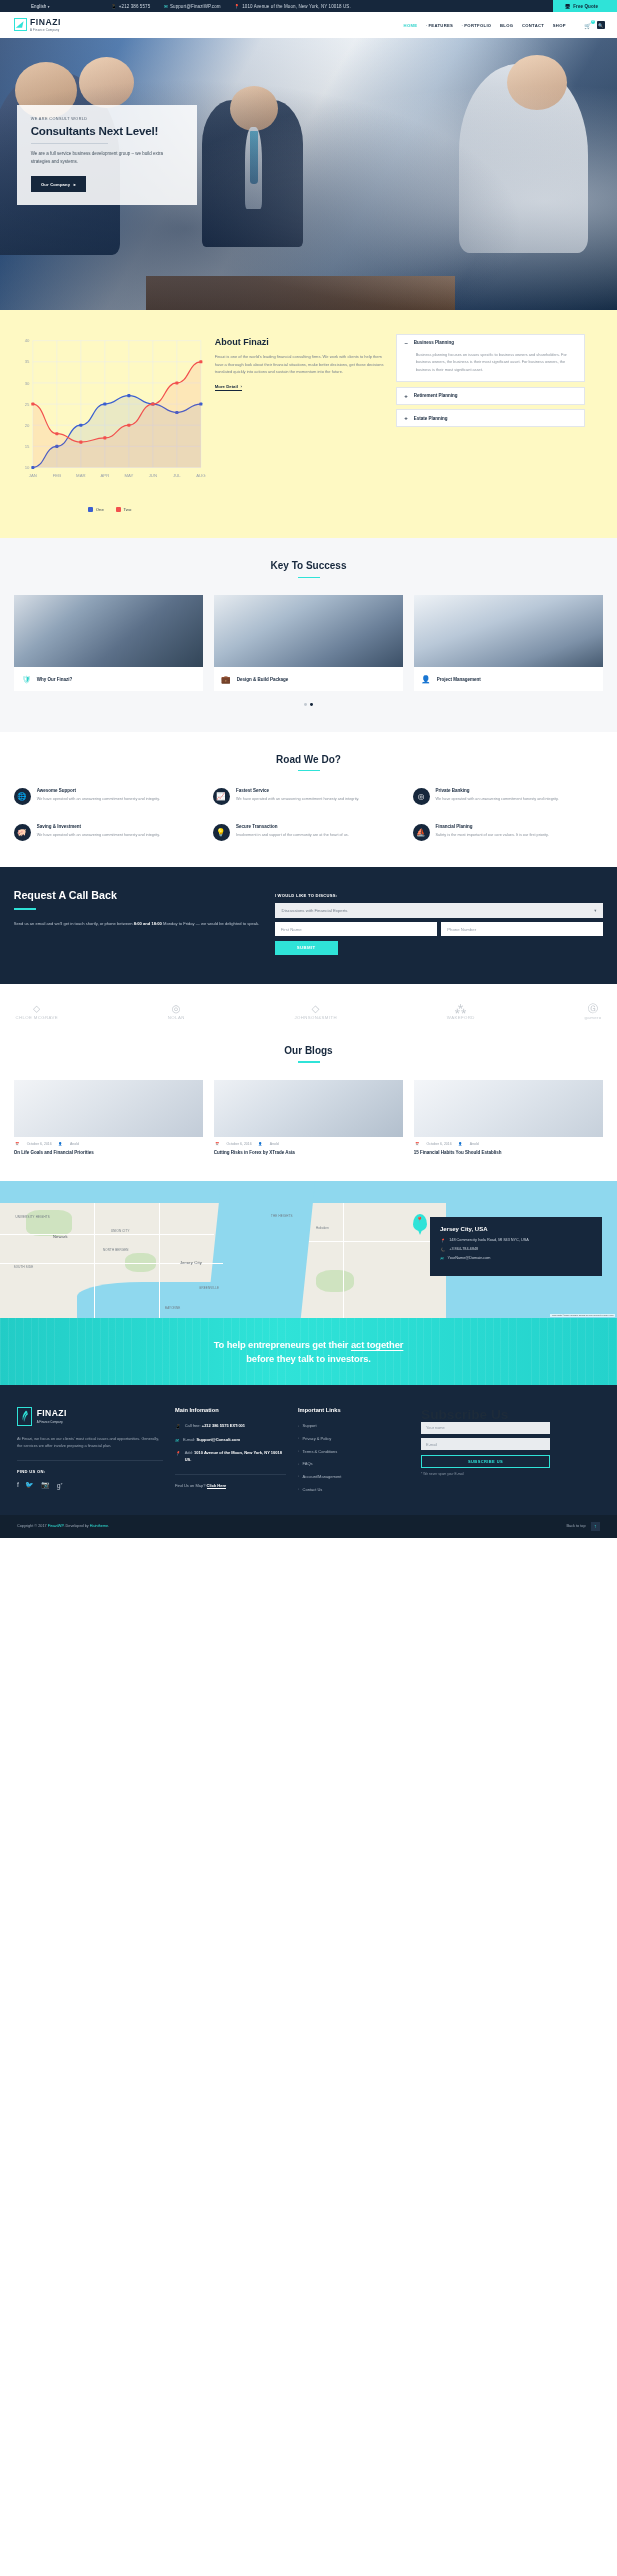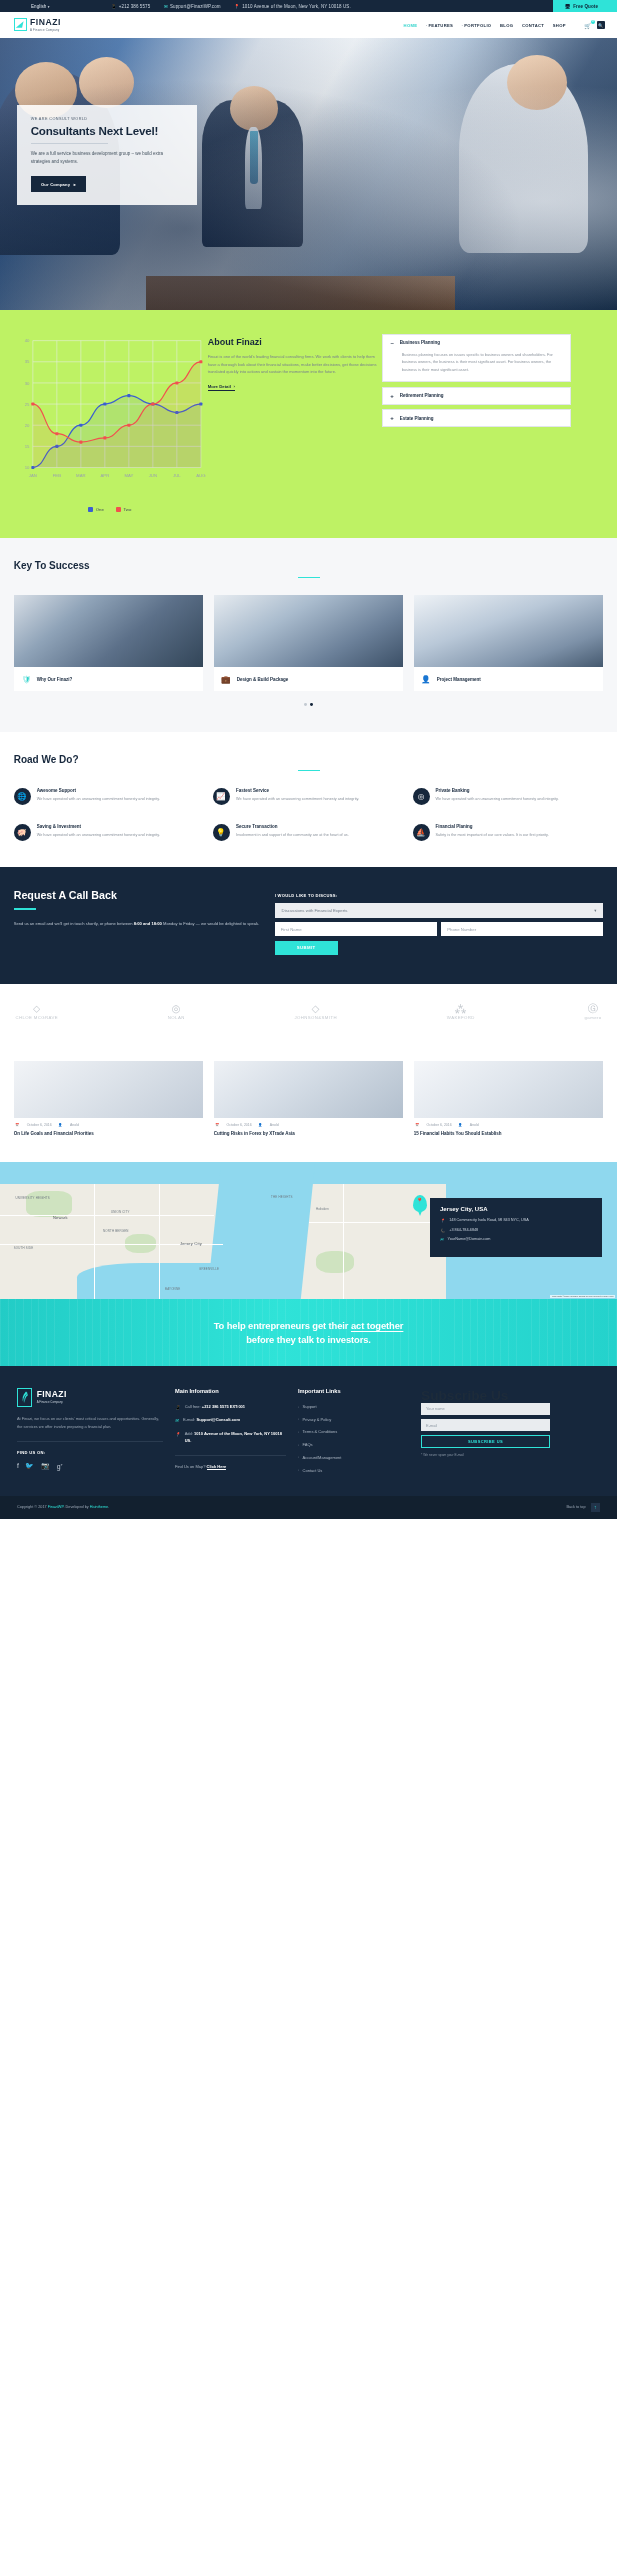--- a/index.html
+++ b/index.html
@@ -91,21 +91,21 @@
   .hc-kicker { font-size: 3.8px; color: #4d5c6d; letter-spacing: 0.4px; margin-bottom: 2.6px; }
   .hc-title { font-size: 11.6px; font-weight: bold; color: #16273c; letter-spacing: -0.2px; }
   .hc-rule { width: 77px; height: 0.9px; background: #c6ced7; margin: 6px 0 6.9px; }
   .hc-sub { font-size: 4.5px; line-height: 1.75; color: #44525f; }
   .hc-btn {
     margin-top: 10.3px; background: #16273c; color: #fff; font-size: 4.1px; font-weight: bold;
     padding: 5.1px 10.3px; display: inline-flex; align-items: center; gap: 3.4px; letter-spacing: 0.2px;
   }
 
   
-  .about { padding: 22px 13.7px 26px; display: flex; gap: 2px; background: #bef264; }
+  .about { padding: 22px 13.7px 26px; display: flex; gap: 9px; background: #fef9c3; }
   .chart-box { width: 192px; }
   .chart-area { position: relative; height: 172px; }
   .chart-svg { width: 192px; height: 163px; display: block; }
   .legend { display: flex; justify-content: center; gap: 12px; margin-top: 3.4px; }
   .lg { display: flex; align-items: center; gap: 2.6px; font-size: 4.3px; color: #3d4a58; }
   .lg i { width: 5.1px; height: 5.1px; border-radius: 0.9px; display: inline-block; }
 
   .about-txt { width: 172px; padding-top: 5.1px; }
   .about-txt h2 { font-size: 9px; font-weight: bold; color: #16273c; margin-bottom: 6px; }
   .about-txt p { font-size: 4px; line-height: 1.9; color: #76808c; }
@@ -113,21 +113,21 @@
           font-size: 4.3px; font-weight: bold; color: #16273c; border-bottom: 0.9px solid #16273c; padding-bottom: 0.9px; }
 
   .acc { width: 189px; padding-top: 1.7px; }
   .acc-item { border: 0.7px solid #e2e6eb; margin-bottom: 4.3px; background: #fff; }
   .acc-head { display: flex; align-items: center; gap: 5.1px; padding: 5.1px 6.9px; font-size: 4.5px; font-weight: bold; color: #16273c; }
   .acc-head .sg { font-size: 6px; color: #16273c; width: 5.1px; text-align: center; }
   .acc-body { padding: 0 8.6px 7.7px 19px; font-size: 3.9px; line-height: 1.95; color: #8a929c; }
 
   
   .kts { background: #f6f7f9; padding: 22px 13.7px 26px; }
-  .sec-head { text-align: left; margin-bottom: 17px; }
+  .sec-head { text-align: center; margin-bottom: 17px; }
   .sec-head h2 { font-size: 10px; font-weight: bold; color: #16273c; }
   .sec-rule { width: 22px; height: 1.4px; background: #2fe3d8; margin: 5.1px auto 0; }
   .kts-row { display: flex; gap: 10.3px; }
   .kcard { flex: 1; background: #fff; }
   .kimg { height: 72px; position: relative; overflow: hidden; }
   .k1 { background: linear-gradient(140deg,#d7dee6 0%,#8fa3b8 30%,#5c7089 60%,#324558 100%); }
   .k2 { background: linear-gradient(150deg,#e6ebf0 0%,#a9bbcd 35%,#6b8099 70%,#3b4f66 100%); }
   .k3 { background: linear-gradient(160deg,#eef2f6 0%,#b9c8d8 40%,#7d91a8 75%,#45596f 100%); }
   .kfoot { display: flex; align-items: center; gap: 5.1px; padding: 6.9px 7.7px; }
   .kicon { width: 10.3px; height: 10.3px; color: #2fd3cb; font-size: 7.7px; display: flex; align-items: center; justify-content: center; }
@@ -568,20 +568,24 @@
 
   <div class="clients">
     <div class="cl"><span class="sym">⬦</span><span>CHLOE MCGRAVE</span></div>
     <div class="cl"><span class="sym">◎</span><span>NOLAN</span></div>
     <div class="cl"><span class="sym">◇</span><span>JOHNSON&amp;SMITH</span></div>
     <div class="cl"><span class="sym">⁂</span><span>WAKEFORD</span></div>
     <div class="cl"><span class="sym">Ⓖ</span><span>gamero</span></div>
   </div>
 
   <div class="blogs">
+    <div class="sec-head">
+      <h2>Our Blogs</h2>
+      <div class="sec-rule"></div>
+    </div>
     <div class="blog-row">
       <div class="bcard">
         <div class="bimg b1"></div>
         <div class="bmeta">
             <span>📅</span>
             <span>October 6, 2016</span>
           <span>👤</span>
             <span>Anold</span>
           </div>
         <div class="btitle">On Life Goals and Financial Priorities</div>

